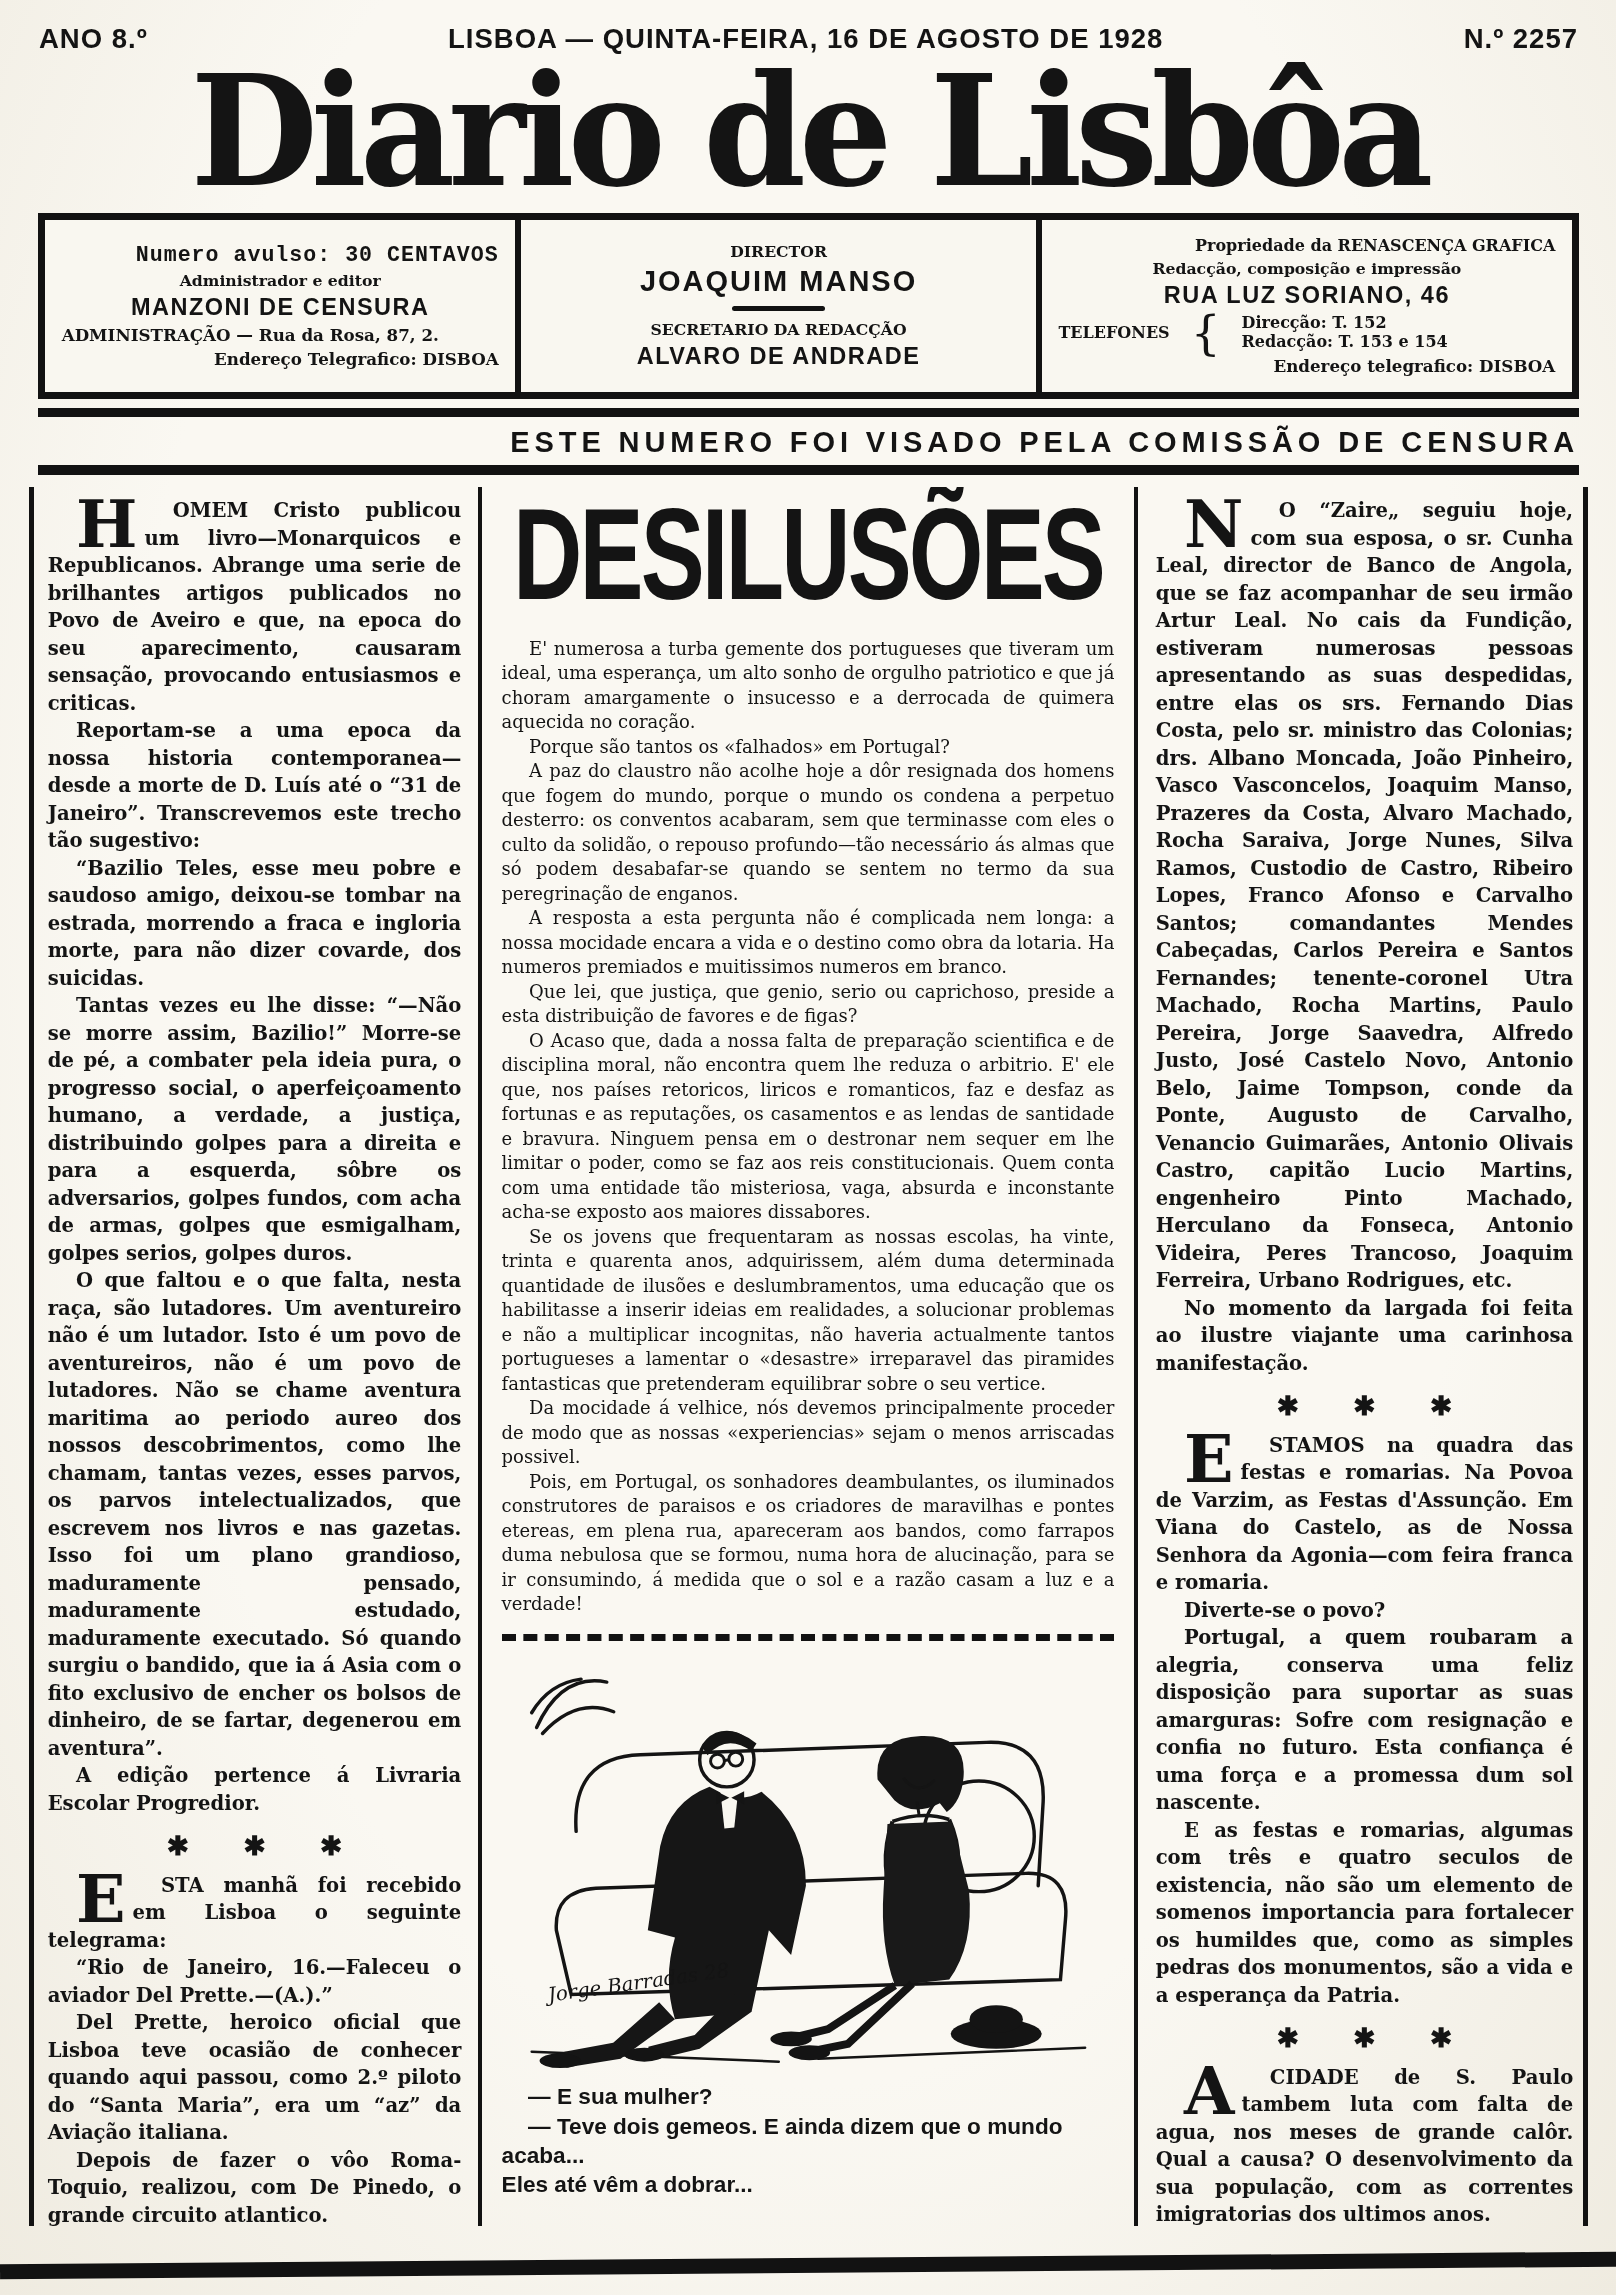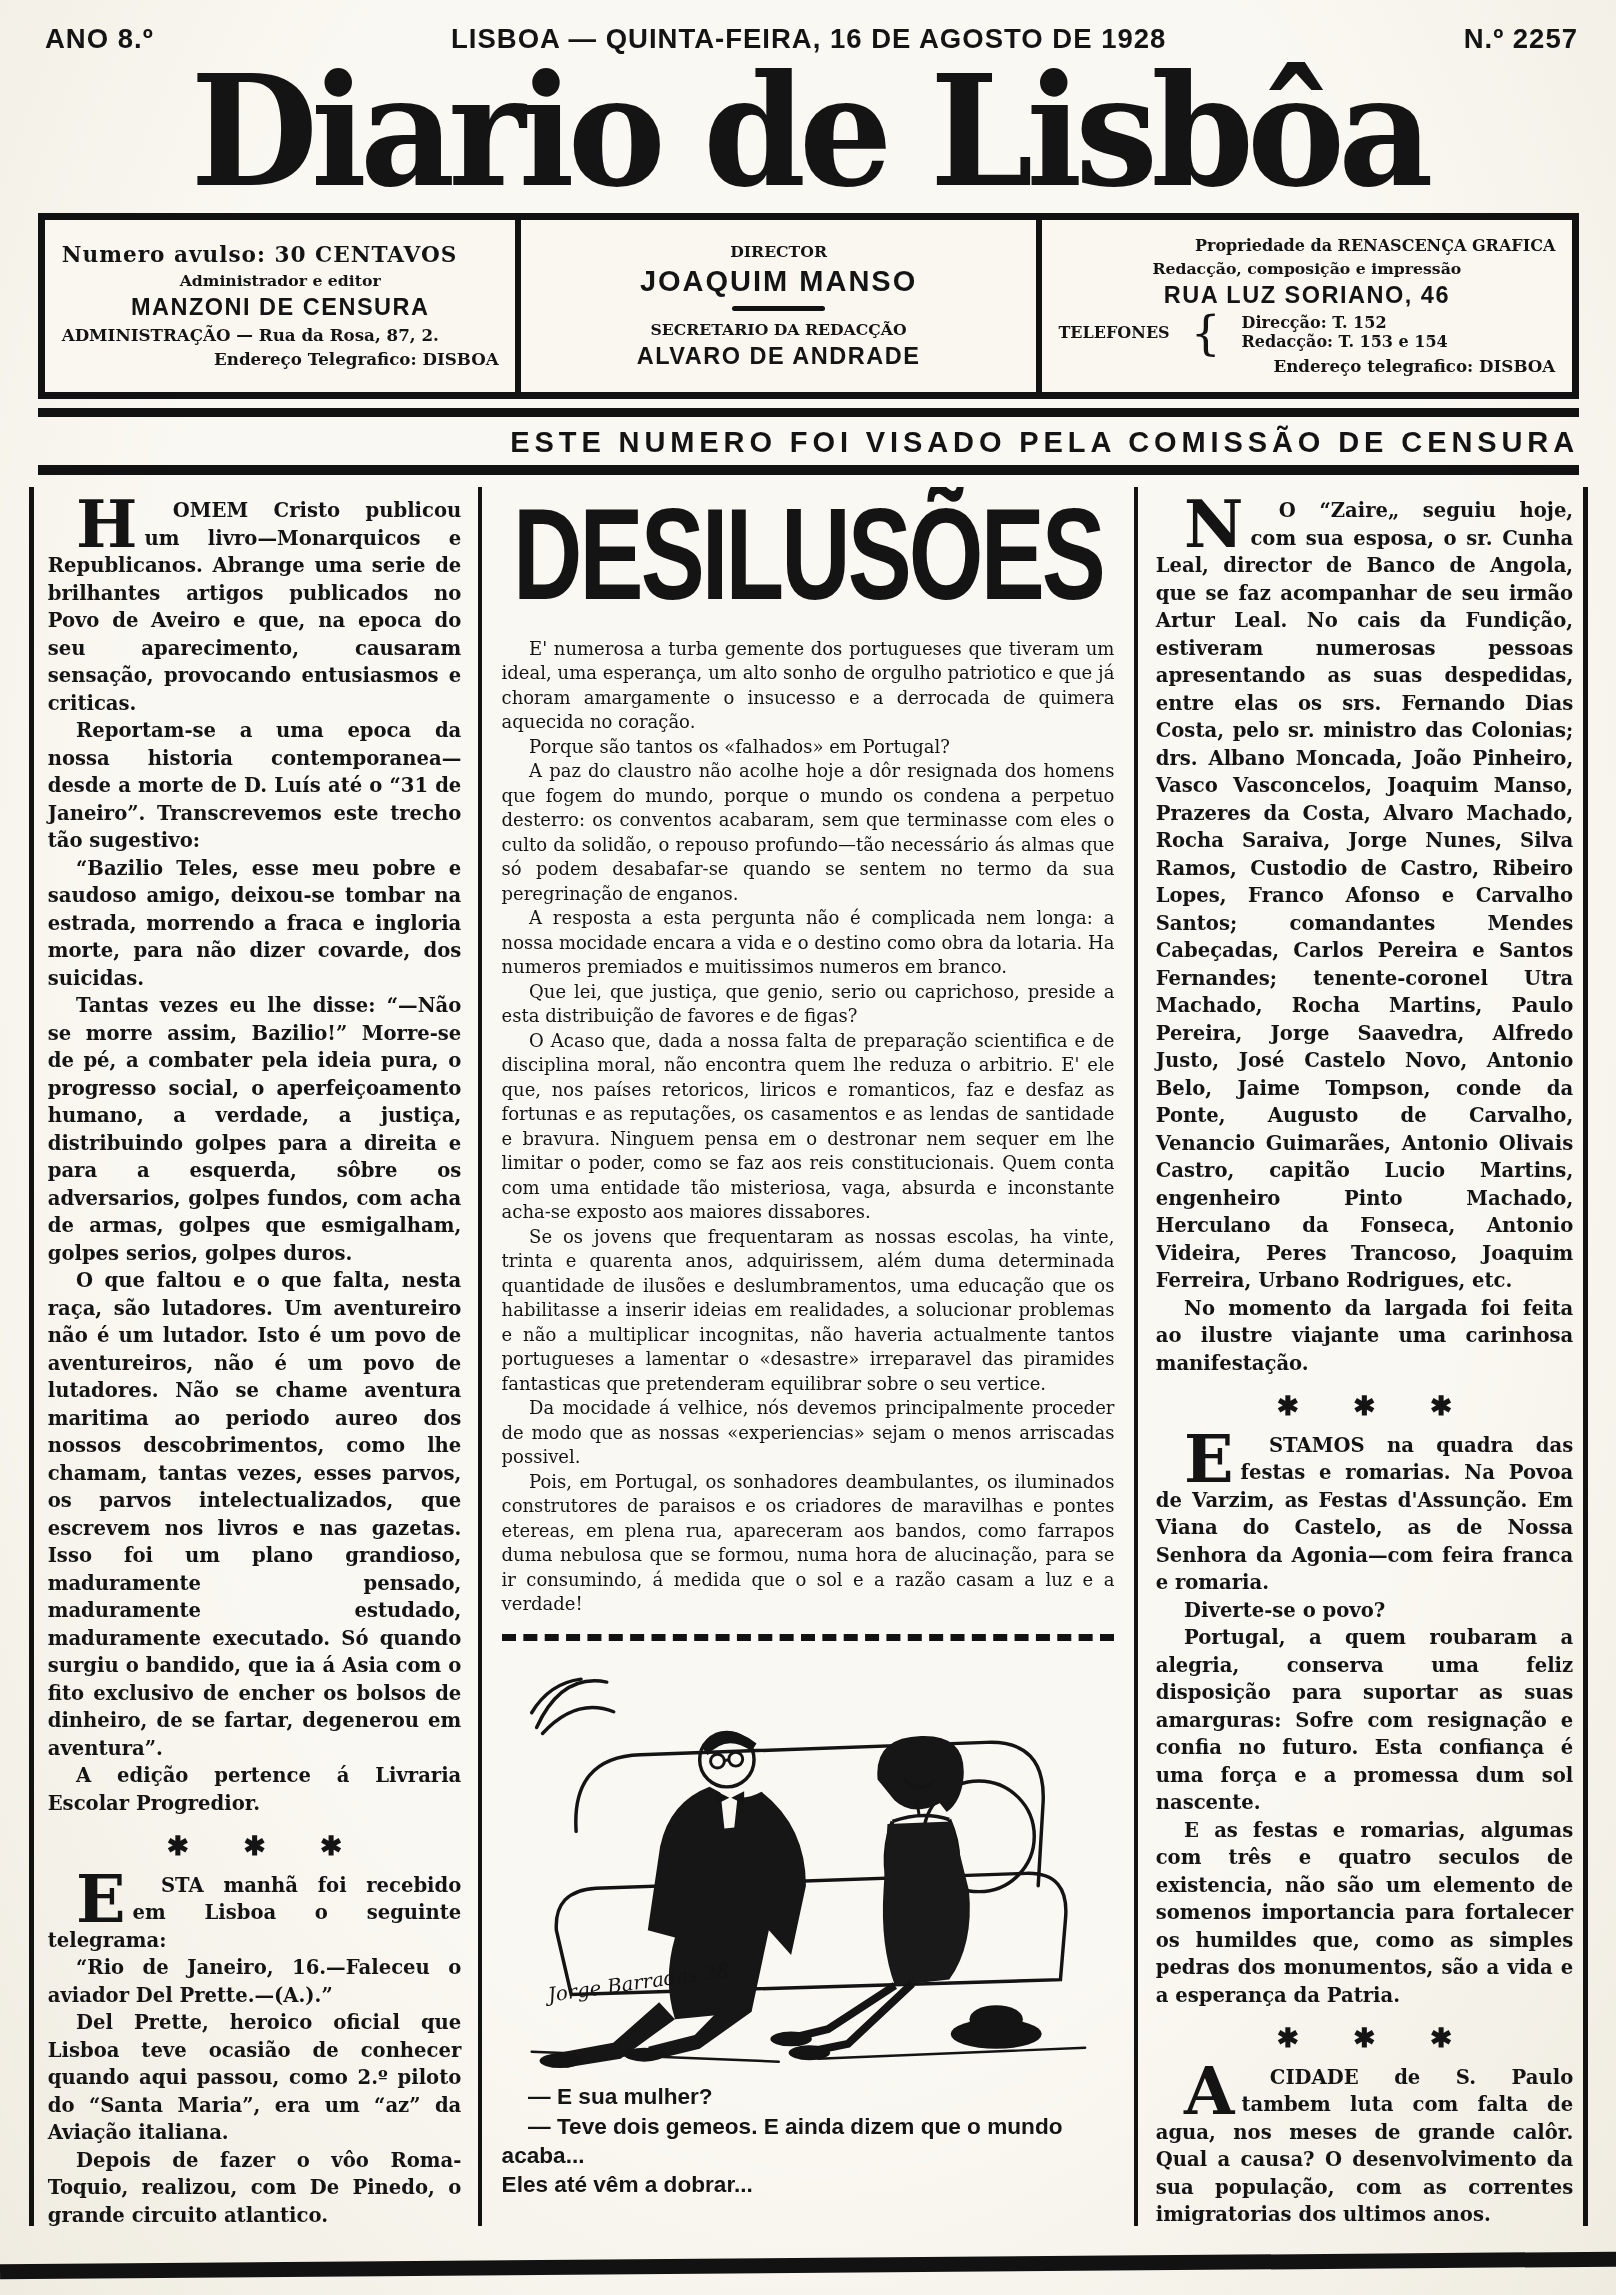--- a/index.html
+++ b/index.html
@@ -2,36 +2,36 @@
 <html style="font-size:7.8px"><head>
 <meta charset="utf-8">
 <style>
   html,body{margin:0;padding:0;background:#d8d4c8;}
   .page{position:relative;width:1617px;height:2295px;background:
     radial-gradient(ellipse at 50% 40%, #faf8f2 60%, #efebe0 100%);
     color:#141414;font-family:"DejaVu Serif",serif;overflow:hidden;}
   
   .top-row{display:flex;justify-content:space-between;align-items:baseline;
     padding:22.6px 39px 0 39px;font-family:"Liberation Sans",sans-serif;
-    font-weight:bold;font-size:27.5px;letter-spacing:1px;margin-left:6px;}
+    font-weight:bold;font-size:27.5px;letter-spacing:1px;}
   .top-row .mid{flex:1;text-align:center;}
   
   .masthead{text-align:center;font-family:"DejaVu Serif",serif;font-weight:bold;
     font-size:147px;line-height:1.05;letter-spacing:-6.9px;margin:0 0 3.9px 0;
     transform:scaleY(1.04);white-space:nowrap;}
   
   .info-strip{display:flex;margin:2.9px 38px 0 38px;border:7.8px solid #121212;background:#f9f7f0;}
   .ibox{padding:13.7px 16.7px;display:flex;flex-direction:column;justify-content:center;}
   .ibox + .ibox{border-left:6.9px solid #121212;}
   .ibox.l{flex:0 0 437px;}
   .ibox.c{flex:0 0 481px;text-align:center;}
   .ibox.r{flex:1;}
   .ln{margin:2px 0;}
   .sm{font-size:15.7px;font-weight:bold;text-align:center;}
-  .price{font-size:21.6px;font-weight:bold;text-align:left;letter-spacing:1px;}
+  .price{font-size:21.6px;font-weight:bold;text-align:right;letter-spacing:1px;font-family:Liberation Mono, monospace;}
   .bigname{font-family:"Liberation Sans",sans-serif;font-weight:bold;font-size:29px;
     text-align:center;letter-spacing:2px;white-space:nowrap;}
   .medname{font-family:"Liberation Sans",sans-serif;font-weight:bold;font-size:23.5px;
     text-align:center;letter-spacing:1.5px;}
   .addr{font-size:16.7px;font-weight:bold;}
   .tright{text-align:right;}
   .divline{width:93px;height:4.9px;background:#121212;margin:6.9px auto;border-radius:2.5px;}
   .phones{display:flex;align-items:center;gap:21px;font-weight:bold;font-size:16px;margin:2.9px 0;}
   .brace{font-size:47px;font-weight:normal;line-height:0.8;font-family:"DejaVu Serif",serif;}
   

